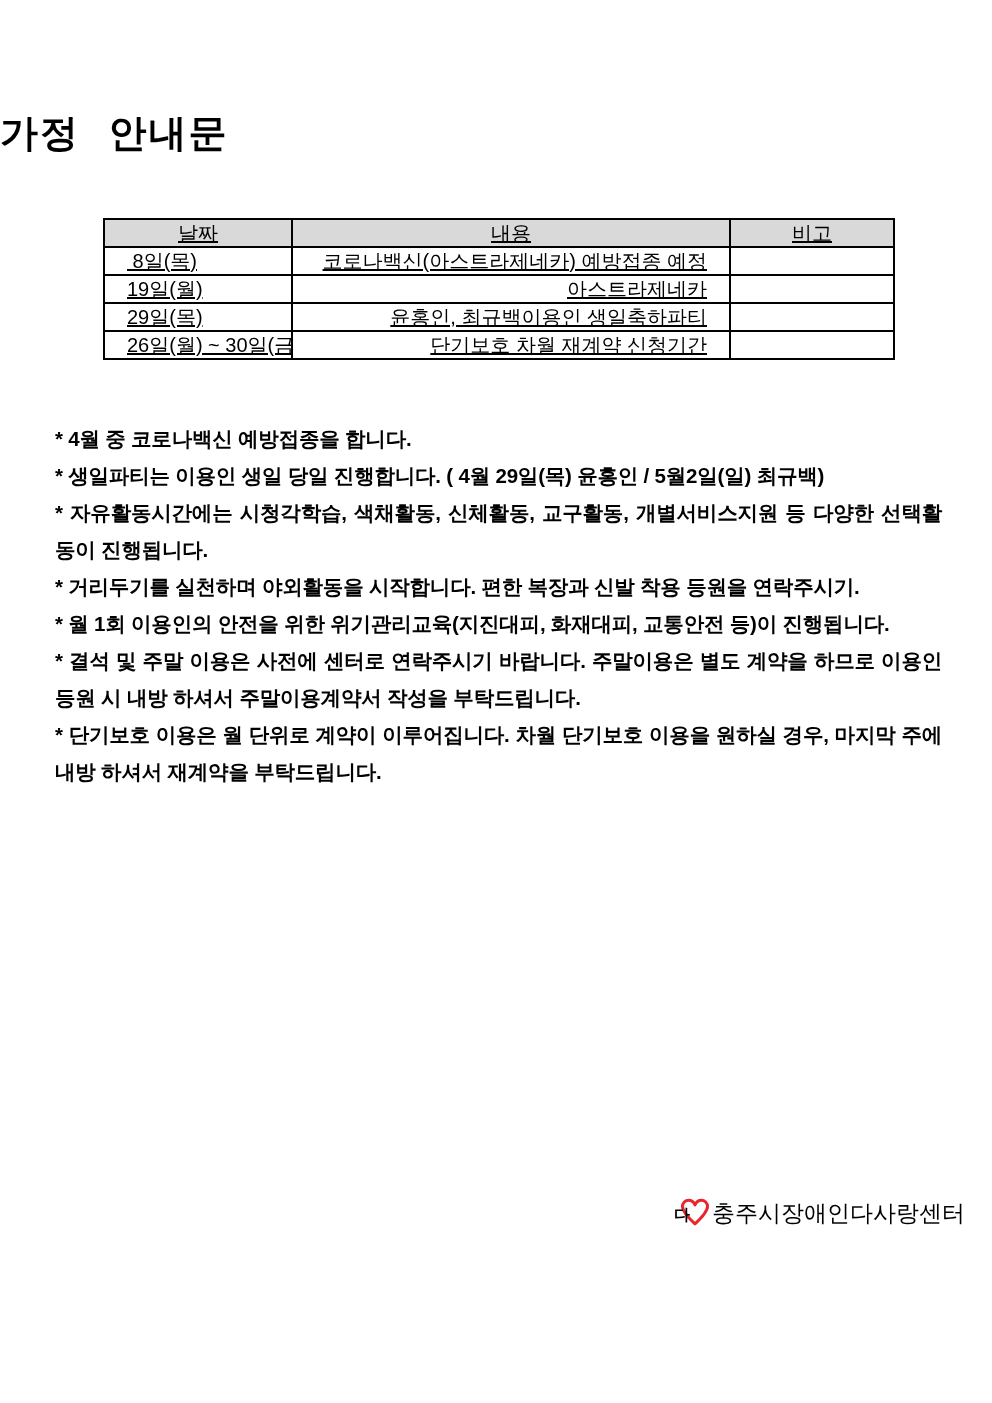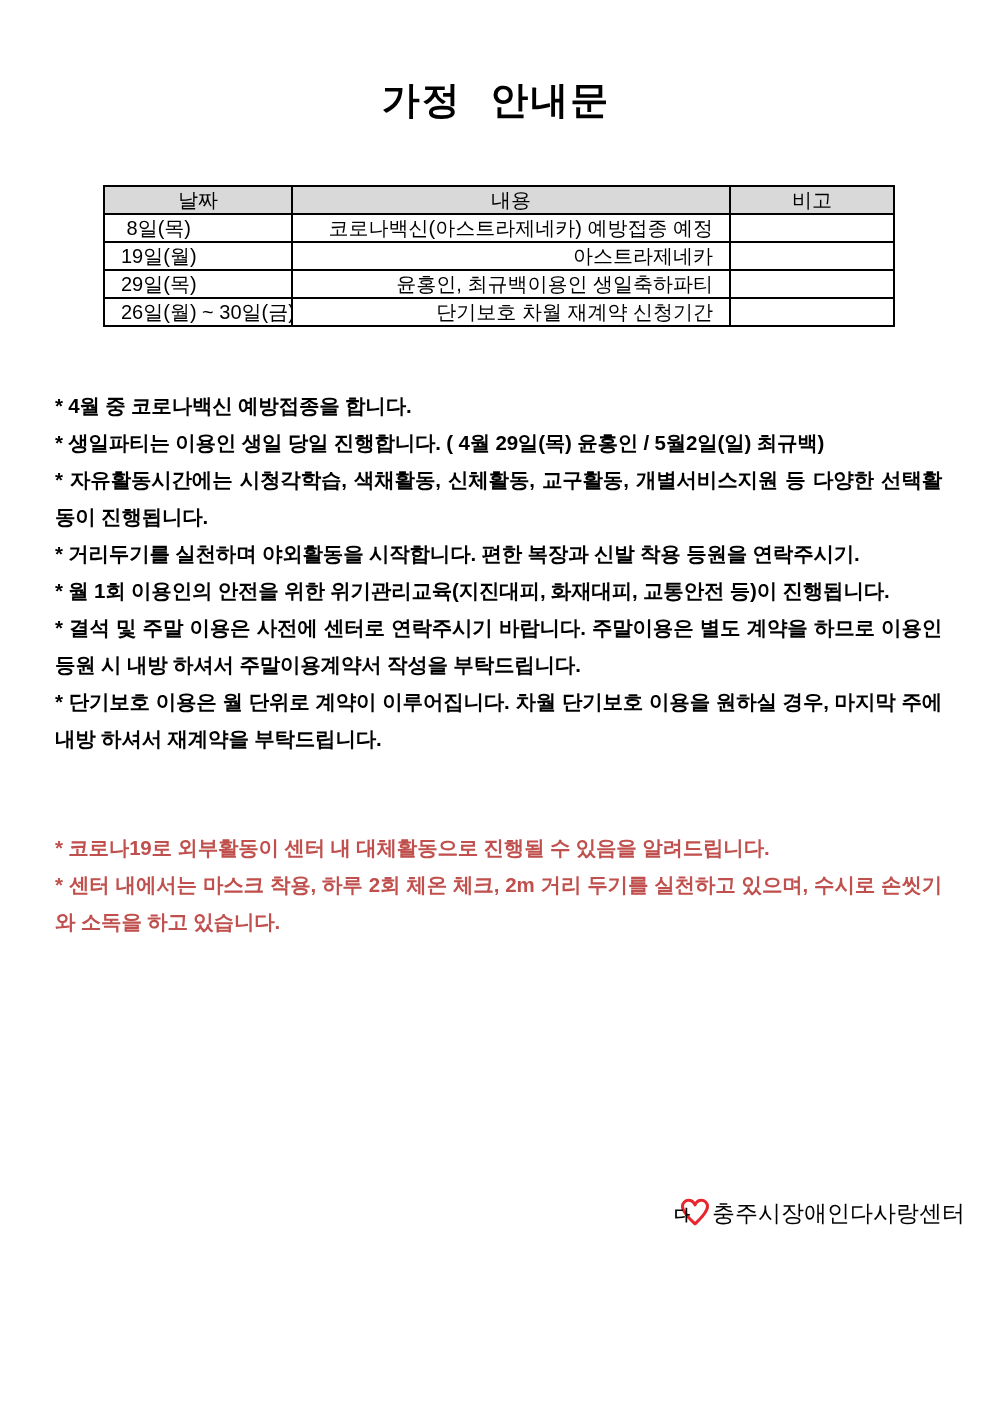--- a/index.html
+++ b/index.html
@@ -9,22 +9,21 @@
     width: 992px;
     height: 1403px;
     margin: 0 auto;
     background: #ffffff;
     font-family: "Liberation Sans", "DejaVu Sans", sans-serif;
     color: #000000;
     overflow: hidden;
   }
   .title {
     margin: 0;
-    padding-top: 75px;
-    text-align: center;
+    padding-top: 108px;
     font-size: 38px;
     font-weight: 700;
     letter-spacing: 2px;
     word-spacing: 16px;
     line-height: 50px;
     color: #000000;
   }
   table.schedule {
     margin: 60px 0 0 103px;
     border-collapse: collapse;
@@ -32,24 +31,25 @@
     width: 790px;
   }
   table.schedule col.c-date { width: 188px; }
   table.schedule col.c-content { width: 438px; }
   table.schedule col.c-note { width: 164px; }
   table.schedule th, table.schedule td {
     border: 2px solid #000000;
     font-size: 20px;
     font-weight: 400;
     height: 28px;
-    padding: 1px 16px;
+    padding: 1px 22px;
     line-height: 24px;
     white-space: nowrap;
     overflow: hidden;
+    text-decoration: underline;
   }
   table.schedule th {
     background: #d9d9d9;
     text-align: center;
     font-weight: 400;
   }
   td.col-date { text-align: left; padding-left: 7px; }
   td.col-content { text-align: right; padding-left: 14px; }
   td.col-note { text-align: left; }
   .notes {
@@ -163,24 +163,20 @@
       <p class="note-line">* 4월 중 코로나백신 예방접종을 합니다.</p>
       <p class="note-line">* 생일파티는 이용인 생일 당일 진행합니다. ( 4월 29일(목) 윤홍인 / 5월2일(일) 최규백)</p>
       <p class="note-line">* 자유활동시간에는 시청각학습, 색채활동, 신체활동, 교구활동, 개별서비스지원 등 다양한 선택활동이 진행됩니다.</p>
       <p class="note-line">* 거리두기를 실천하며 야외활동을 시작합니다. 편한 복장과 신발 착용 등원을 연락주시기.</p>
       <p class="note-line">* 월 1회 이용인의 안전을 위한 위기관리교육(지진대피, 화재대피, 교통안전 등)이 진행됩니다.</p>
       <p class="note-line">* 결석 및 주말 이용은 사전에 센터로 연락주시기 바랍니다. 주말이용은 별도 계약을 하므로 이용인 등원 시 내방 하셔서 주말이용계약서 작성을 부탁드립니다.</p>
       <p class="note-line">* 단기보호 이용은 월 단위로 계약이 이루어집니다. 차월 단기보호 이용을 원하실 경우, 마지막 주에 내방 하셔서 재계약을 부탁드립니다.</p>
     </div>
 
 
-  <div class="covid-notes" id="covid-list">
-      <p class="note-line">* 코로나19로 외부활동이 센터 내 대체활동으로 진행될 수 있음을 알려드립니다.</p>
-      <p class="note-line">* 센터 내에서는 마스크 착용, 하루 2회 체온 체크, 2m 거리 두기를 실천하고 있으며, 수시로 손씻기와 소독을 하고 있습니다.</p>
-    </div>
 
   <div class="footer">
     <span class="logo-icon">
       <span class="logo-da">다</span>
       <svg class="logo-heart" width="30" height="28" viewBox="0 0 24 22">
         <path d="M12 20.5 C5.2 14.2 2 10.2 2 6.6 C2 3.7 4.3 1.6 6.9 1.6 C9 1.6 11 3.2 12 5.3 C13 3.2 15 1.6 17.1 1.6 C19.7 1.6 22 3.7 22 6.6 C22 10.2 18.8 14.2 12 20.5 Z" fill="#ffffff" stroke="#e8262d" stroke-width="2.4" stroke-linejoin="round"></path>
       </svg>
     </span>
     <span>충주시장애인다사랑센터</span>
   </div>

